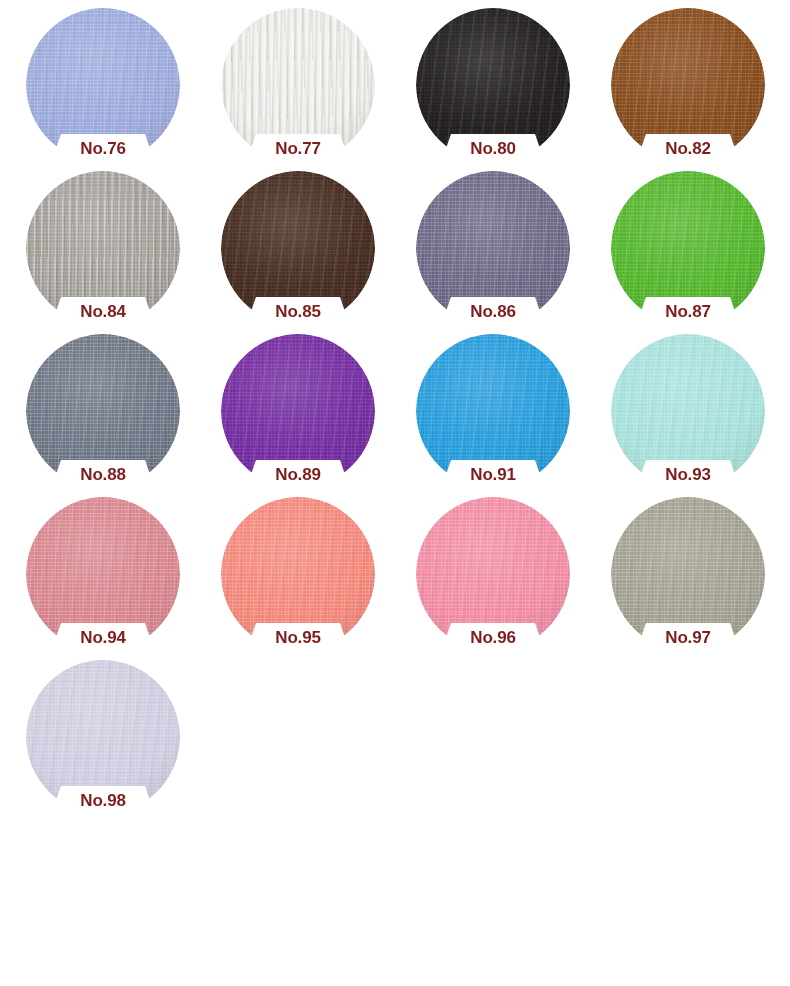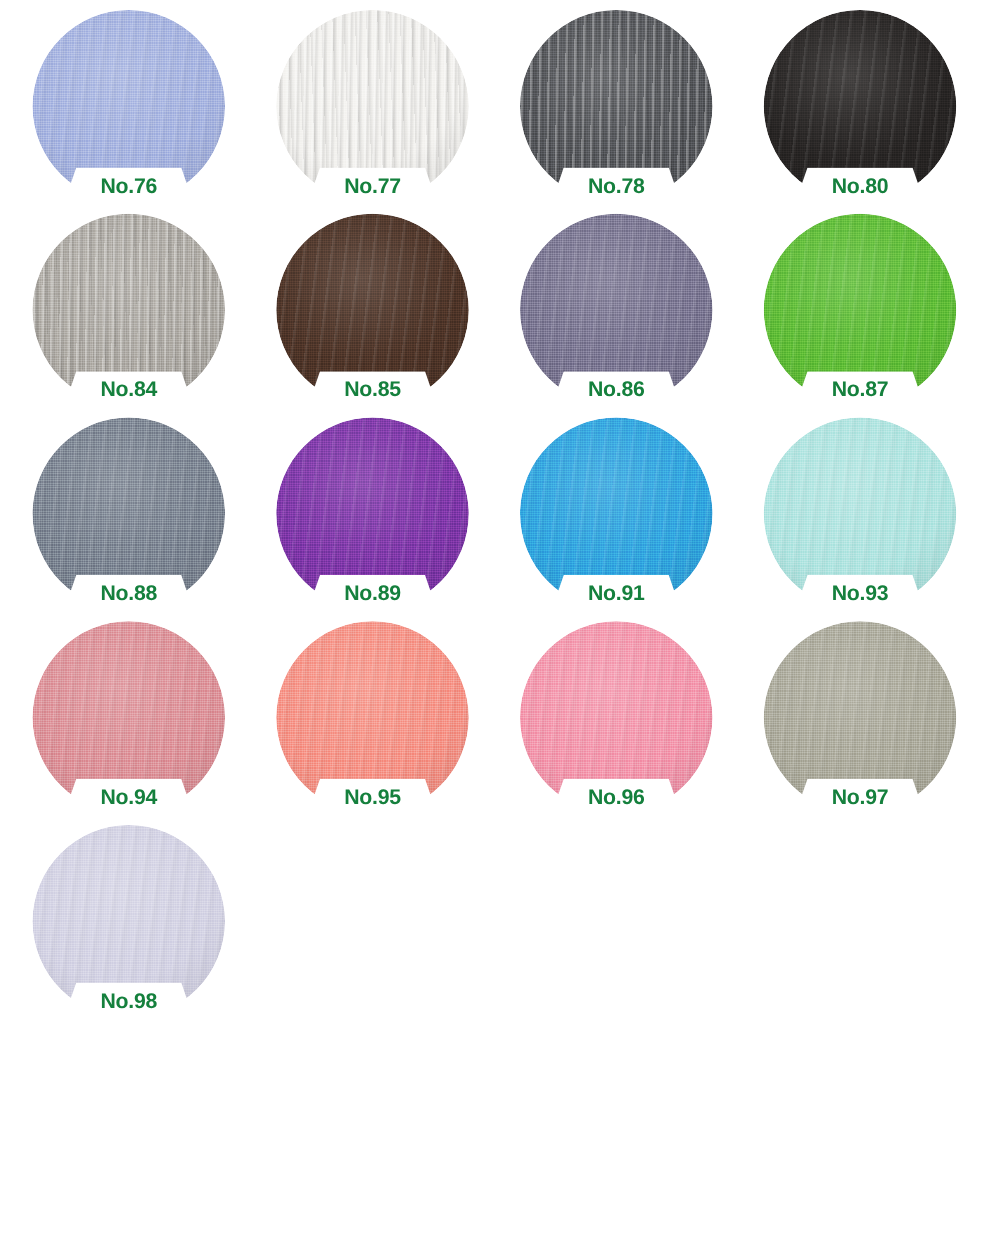--- a/index.html
+++ b/index.html
@@ -130,21 +130,21 @@
     display: flex;
     align-items: center;
     justify-content: center;
     z-index: 3;
   }
 
   .notch-label {
     font-family: "Liberation Sans", sans-serif;
     font-size: 17px;
     font-weight: 700;
-    color: #15803d;
+    color: #7f1d1d;
     letter-spacing: -0.2px;
     line-height: 1;
     white-space: nowrap;
     padding-bottom: 1px;
   }
 </style>
 </head>
 <body style="background: rgb(255, 255, 255);">
 
 <div id="swatch-grid">
@@ -163,44 +163,44 @@
       <div class="disc">
         <div class="disc-fill" style="background-color: rgb(244, 243, 240);"></div>
         <div class="tex-weave"></div>
         <div class="tex-slub"></div>
         <div class="tex-shade"></div>
       </div>
       <div class="notch">
         <span class="notch-label">No.77</span>
       </div>
     </div>
+    <div class="swatch">
+      <div class="disc">
+        <div class="disc-fill" style="background-color: rgb(38, 35, 34);"></div>
+        <div class="tex-weave"></div>
+        <div class="tex-slub"></div>
+        <div class="tex-shade"></div>
+      </div>
+      <div class="notch">
+        <span class="notch-label">No.80</span>
+      </div>
+    </div>
+    <div class="swatch">
+      <div class="disc">
+        <div class="disc-fill" style="background-color: rgb(142, 84, 38);"></div>
+        <div class="tex-weave"></div>
+        <div class="tex-slub"></div>
+        <div class="tex-shade"></div>
+      </div>
+      <div class="notch">
+        <span class="notch-label">No.82</span>
+      </div>
+    </div>
     <div class="swatch heather">
       <div class="disc">
-        <div class="disc-fill" style="background-color: rgb(84, 86, 90);"></div>
-        <div class="tex-weave"></div>
-        <div class="tex-slub"></div>
-        <div class="tex-shade"></div>
-      </div>
-      <div class="notch">
-        <span class="notch-label">No.78</span>
-      </div>
-    </div>
-    <div class="swatch">
-      <div class="disc">
-        <div class="disc-fill" style="background-color: rgb(38, 35, 34);"></div>
-        <div class="tex-weave"></div>
-        <div class="tex-slub"></div>
-        <div class="tex-shade"></div>
-      </div>
-      <div class="notch">
-        <span class="notch-label">No.80</span>
-      </div>
-    </div>
-    <div class="swatch heather">
-      <div class="disc">
         <div class="disc-fill" style="background-color: rgb(176, 172, 166);"></div>
         <div class="tex-weave"></div>
         <div class="tex-slub"></div>
         <div class="tex-shade"></div>
       </div>
       <div class="notch">
         <span class="notch-label">No.84</span>
       </div>
     </div>
     <div class="swatch">

